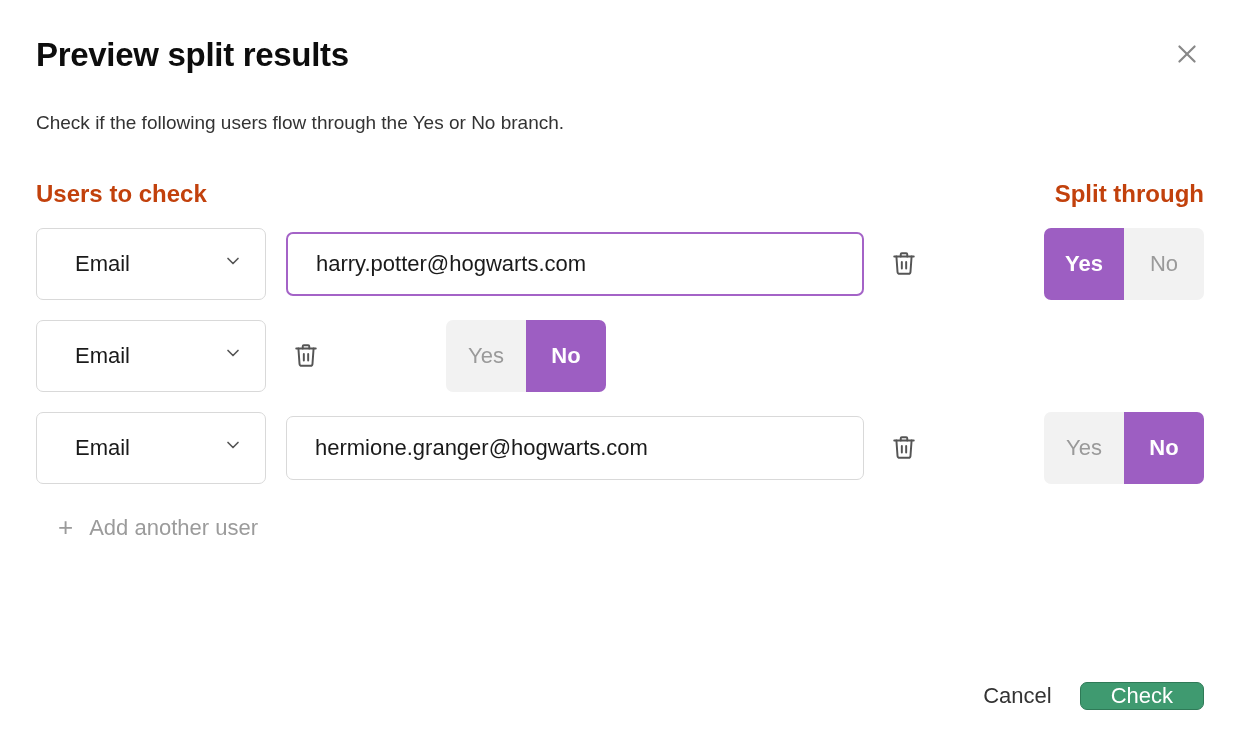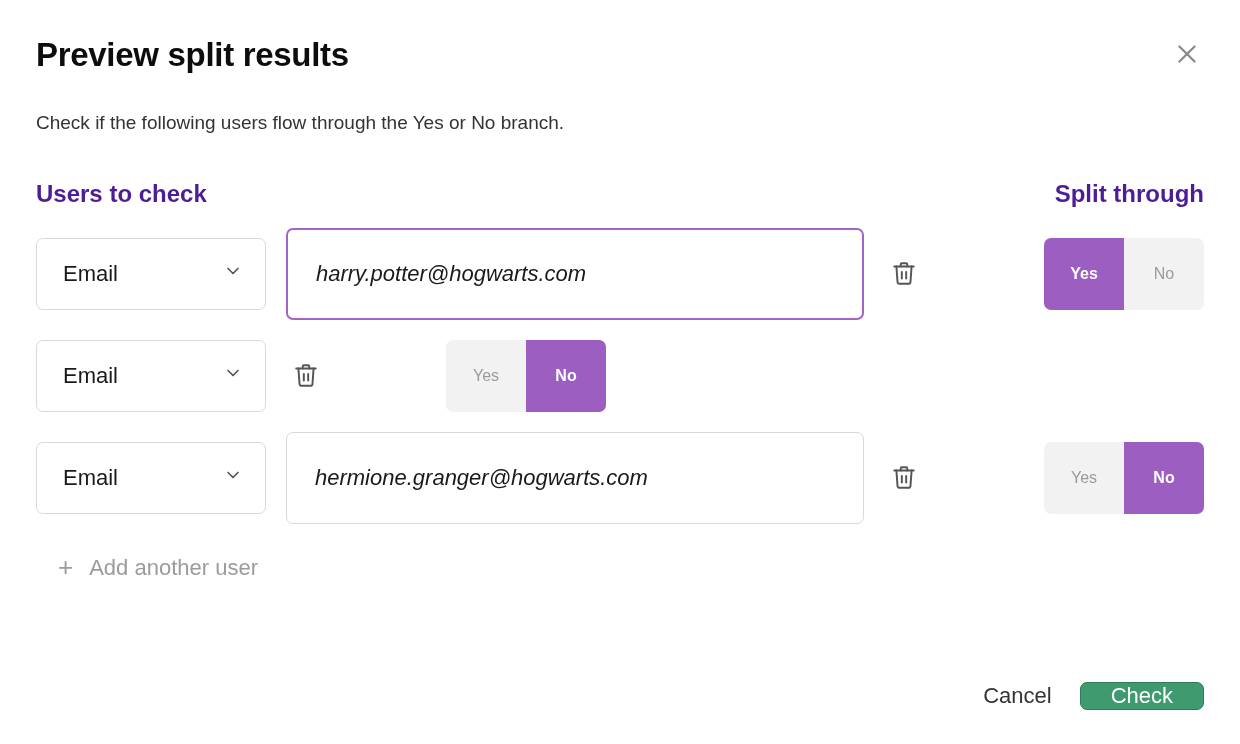--- a/index.html
+++ b/index.html
@@ -43,54 +43,53 @@
     }
     .labels-row {
       display: flex;
       justify-content: space-between;
       align-items: flex-end;
       margin-bottom: 20px;
     }
     .section-label {
       font-size: 24px;
       font-weight: 700;
-      color: #4c1d95;
+      color: #c2410c;
     }
     .rows { display: flex; flex-direction: column; gap: 20px; }
     .user-row {
       display: flex;
       align-items: center;
       gap: 20px;
     }
     .select-control {
       width: 230px;
       height: 72px;
       border: 1.5px solid #d9d9d9;
       border-radius: 7px;
       display: flex;
       align-items: center;
       justify-content: space-between;
-      padding: 0 22px 0 26px;
+      padding: 0 22px 0 38px;
       background: #fff;
       cursor: pointer;
       font-size: 22px;
       color: #1a1a1a;
     }
     .chevron svg { stroke: #555; }
     .text-input {
       flex: 1;
-      height: 92px;
+      height: 64px;
       border: 1.5px solid #d9d9d9;
       border-radius: 7px;
       padding: 0 28px;
       font-size: 22px;
       color: #1a1a1a;
       background: #fff;
       outline: none;
-      font-style: italic;
     }
     .text-input.focused {
       border: 2px solid #a463c7;
     }
     .trash-btn {
       width: 40px;
       height: 40px;
       display: flex;
       align-items: center;
       justify-content: center;
@@ -106,21 +105,21 @@
       border-radius: 7px;
       overflow: hidden;
       height: 72px;
       width: 160px;
     }
     .result-half {
       flex: 1;
       display: flex;
       align-items: center;
       justify-content: center;
-      font-size: 16px;
+      font-size: 22px;
       font-weight: 500;
     }
     .result-inactive { background: #f2f2f2; color: #9a9a9a; }
     .result-active { background: #9d5ec2; color: #fff; font-weight: 600; }
 
     .add-row {
       margin-top: 28px;
       display: flex;
       align-items: center;
       gap: 16px;

